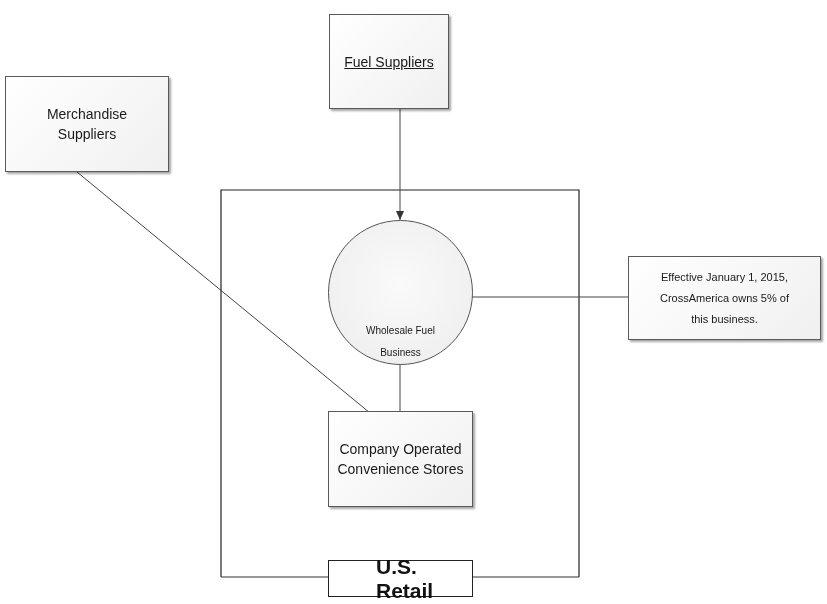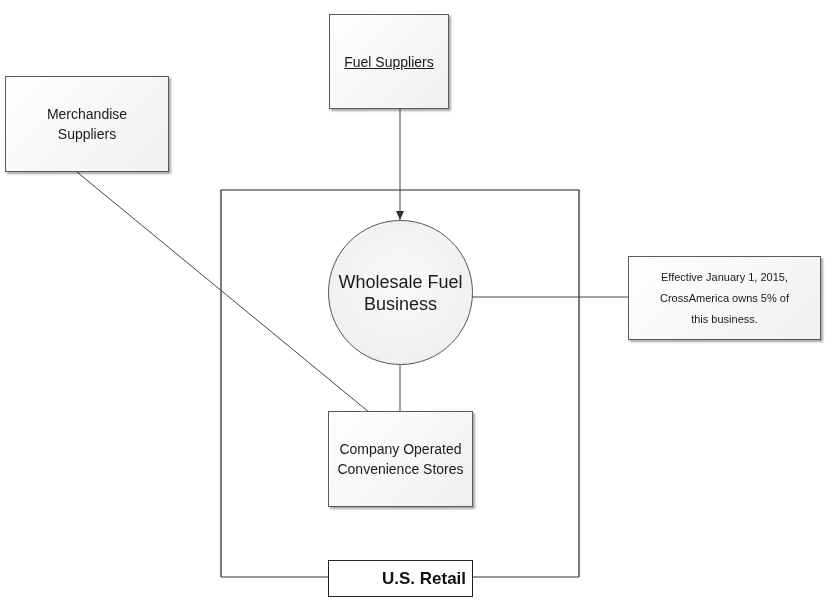--- a/index.html
+++ b/index.html
@@ -12,28 +12,28 @@
     border: 1px solid #5a5a5a;
     box-shadow: 2px 2px 2px rgba(0,0,0,0.35);
     display: flex; align-items: center; justify-content: center; text-align: center;
     color: #1a1a1a; font-size: 14px; line-height: 20px;
   }
   .node span { white-space: pre-line; }
   .circle {
     position: absolute; box-sizing: border-box; border-radius: 50%;
     background: radial-gradient(circle at 50% 45%, #fafafa 0%, #ececec 100%);
     border: 1px solid #555;
-    display: flex; align-items: center; justify-content: center; text-align: center;
-    color: #1a1a1a; font-size: 18px; line-height: 22px;
+    display: flex; align-items: flex-end; justify-content: center; text-align: center;
+    color: #1a1a1a; font-size: 10px; line-height: 22px;
   }
   .circle span { white-space: pre-line; }
   .retail {
     position: absolute; box-sizing: border-box; background: #fff;
     border: 1px solid #222; display: flex; align-items: center; justify-content: center;
-    font-weight: bold; font-size: 17px; color: #111; padding-left: 47px;
+    font-weight: bold; font-size: 21px; color: #111; padding-left: 47px;
   }
 </style>
 </head>
 <body>
 
 <svg id="diagram" width="827" height="604">
   <defs>
     <marker id="arr" markerWidth="10" markerHeight="10" refX="9" refY="5" orient="auto" markerUnits="userSpaceOnUse">
       <path d="M0,1 L9,5 L0,9 Z" fill="#333"></path>
     </marker>

